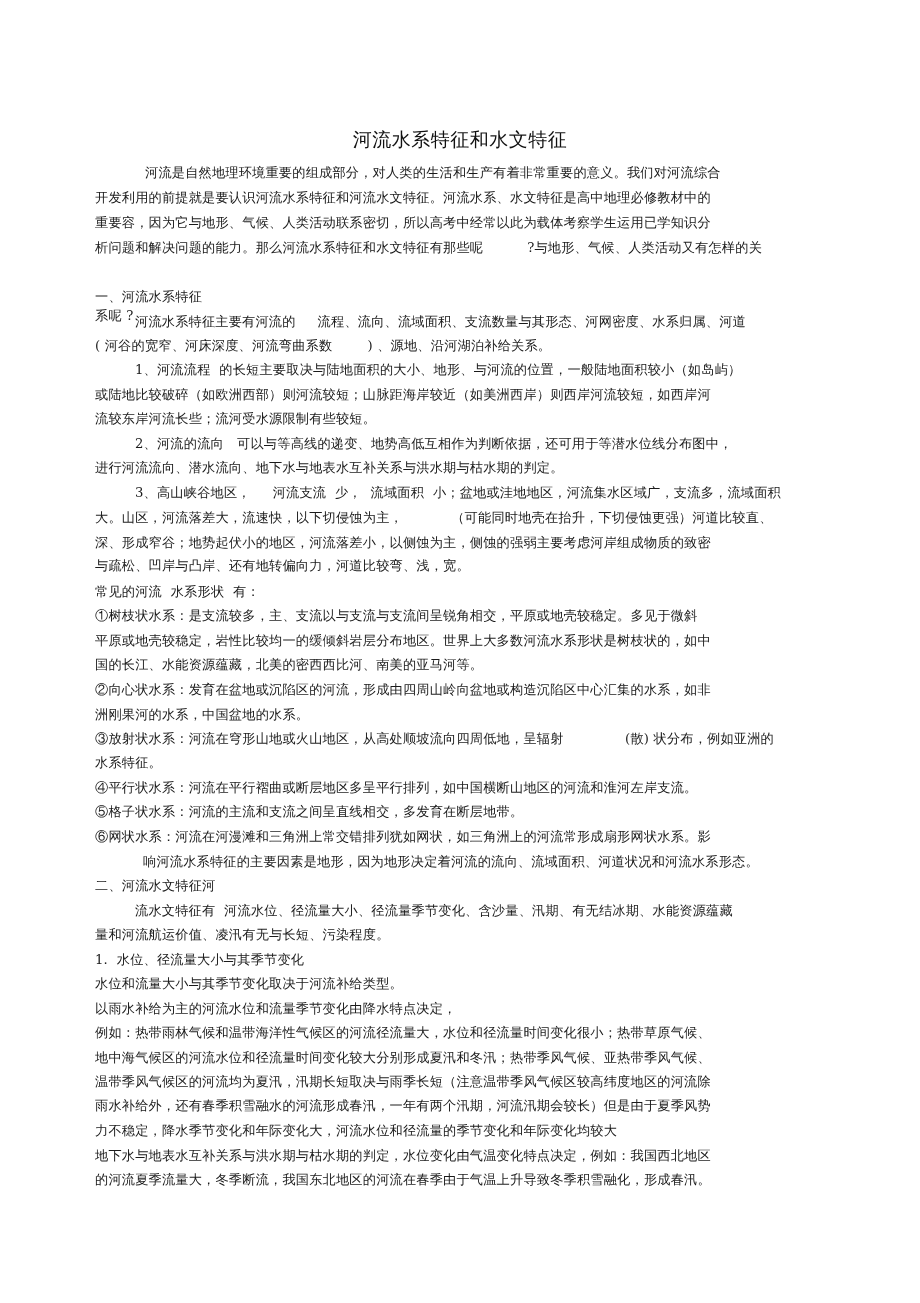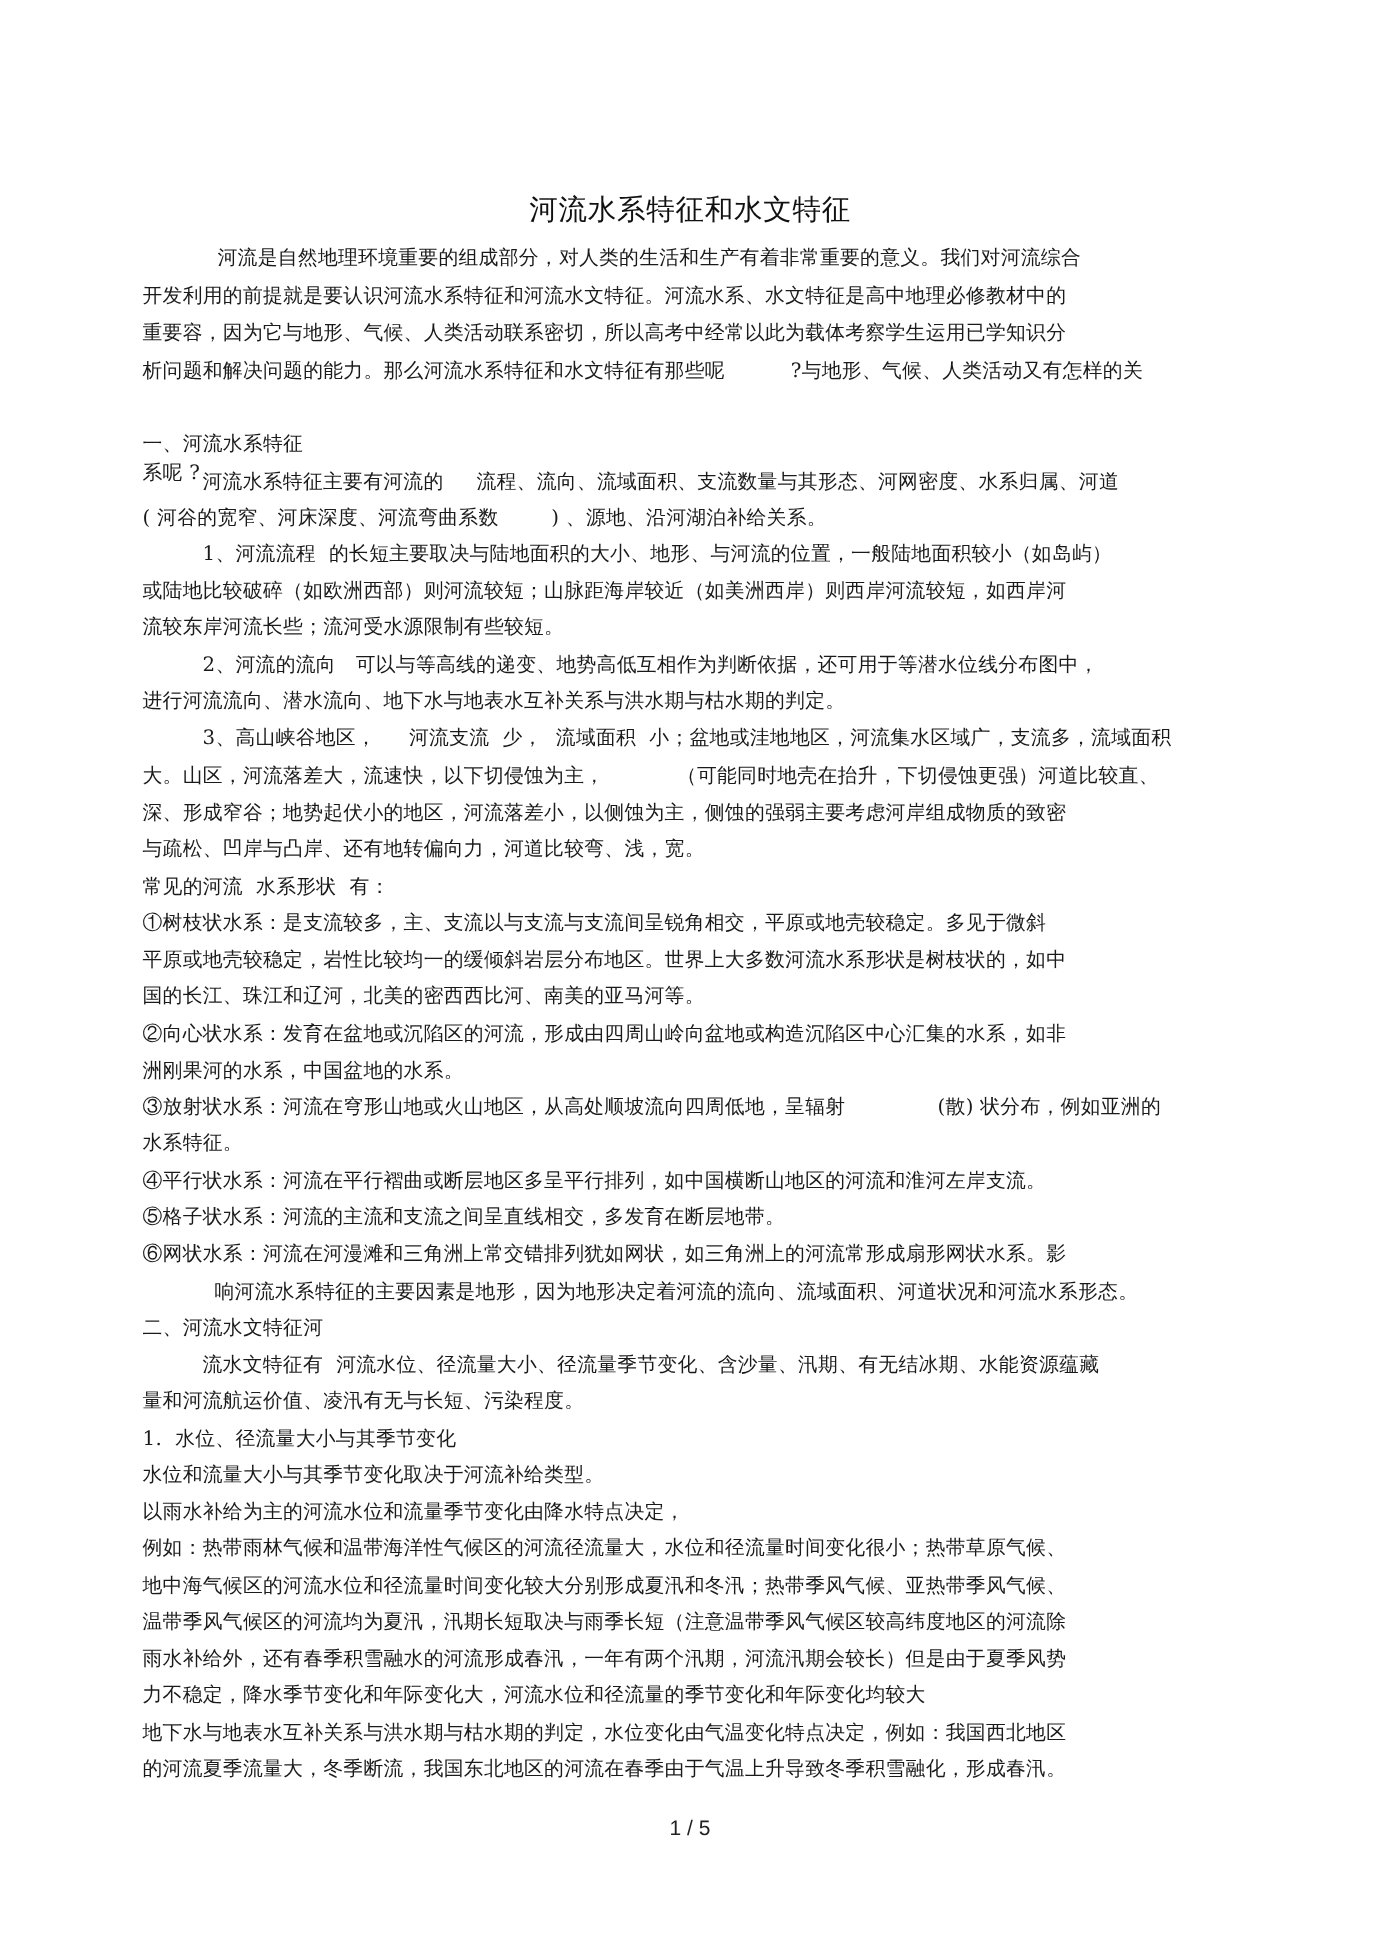--- a/index.html
+++ b/index.html
@@ -31,21 +31,21 @@
       <div class="line" style="top: 411px; left: 95px;">流较东岸河流长些；流河受水源限制有些较短。</div>
       <div class="line" style="top: 436px; left: 135px;">2、河流的流向   可以与等高线的递变、地势高低互相作为判断依据，还可用于等潜水位线分布图中，</div>
       <div class="line" style="top: 460px; left: 95px;">进行河流流向、潜水流向、地下水与地表水互补关系与洪水期与枯水期的判定。</div>
       <div class="line" style="top: 485px; left: 135px;">3、高山峡谷地区，     河流支流  少，  流域面积  小；盆地或洼地地区，河流集水区域广，支流多，流域面积</div>
       <div class="line" style="top: 510px; left: 95px;">大。山区，河流落差大，流速快，以下切侵蚀为主，           （可能同时地壳在抬升，下切侵蚀更强）河道比较直、</div>
       <div class="line" style="top: 535px; left: 95px;">深、形成窄谷；地势起伏小的地区，河流落差小，以侧蚀为主，侧蚀的强弱主要考虑河岸组成物质的致密</div>
       <div class="line" style="top: 559px; left: 95px; font-family: Liberation Mono, monospace;">与疏松、凹岸与凸岸、还有地转偏向力，河道比较弯、浅，宽。</div>
       <div class="line" style="top: 584px; left: 95px;">常见的河流  水系形状  有：</div>
       <div class="line" style="top: 608px; left: 95px;">①树枝状水系：是支流较多，主、支流以与支流与支流间呈锐角相交，平原或地壳较稳定。多见于微斜</div>
       <div class="line" style="top: 633px; left: 95px;">平原或地壳较稳定，岩性比较均一的缓倾斜岩层分布地区。世界上大多数河流水系形状是树枝状的，如中</div>
-      <div class="line" style="top: 657px; left: 95px;">国的长江、珠江和辽河，北美的密西西比河、南美的亚马河等。</div>
+      <div class="line" style="top: 657px; left: 95px;">国的长江、水能资源蕴藏，北美的密西西比河、南美的亚马河等。</div>
       <div class="line" style="top: 682px; left: 95px;">②向心状水系：发育在盆地或沉陷区的河流，形成由四周山岭向盆地或构造沉陷区中心汇集的水系，如非</div>
       <div class="line" style="top: 707px; left: 95px;">洲刚果河的水系，中国盆地的水系。</div>
       <div class="line" style="top: 731px; left: 95px;">③放射状水系：河流在穹形山地或火山地区，从高处顺坡流向四周低地，呈辐射              (散) 状分布，例如亚洲的</div>
       <div class="line" style="top: 755px; left: 95px;">水系特征。</div>
       <div class="line" style="top: 780px; left: 95px; text-align: center;">④平行状水系：河流在平行褶曲或断层地区多呈平行排列，如中国横断山地区的河流和淮河左岸支流。</div>
       <div class="line" style="top: 804px; left: 95px;">⑤格子状水系：河流的主流和支流之间呈直线相交，多发育在断层地带。</div>
       <div class="line" style="top: 829px; left: 95px;">⑥网状水系：河流在河漫滩和三角洲上常交错排列犹如网状，如三角洲上的河流常形成扇形网状水系。影</div>
       <div class="line" style="top: 854px; left: 95px; padding-left: 48px;">响河流水系特征的主要因素是地形，因为地形决定着河流的流向、流域面积、河道状况和河流水系形态。</div>
       <div class="line" style="top: 878px; left: 95px;">二、河流水文特征河</div>
       <div class="line" style="top: 903px; left: 135px;">流水文特征有  河流水位、径流量大小、径流量季节变化、含沙量、汛期、有无结冰期、水能资源蕴藏</div>
@@ -54,14 +54,13 @@
       <div class="line" style="top: 976px; left: 95px;">水位和流量大小与其季节变化取决于河流补给类型。</div>
       <div class="line" style="top: 1001px; left: 95px;">以雨水补给为主的河流水位和流量季节变化由降水特点决定，</div>
       <div class="line" style="top: 1025px; left: 95px; text-align: right;">例如：热带雨林气候和温带海洋性气候区的河流径流量大，水位和径流量时间变化很小；热带草原气候、</div>
       <div class="line" style="top: 1050px; left: 95px;">地中海气候区的河流水位和径流量时间变化较大分别形成夏汛和冬汛；热带季风气候、亚热带季风气候、</div>
       <div class="line" style="top: 1074px; left: 95px;">温带季风气候区的河流均为夏汛，汛期长短取决与雨季长短（注意温带季风气候区较高纬度地区的河流除</div>
       <div class="line" style="top: 1099px; left: 95px; font-family: Liberation Mono, monospace;">雨水补给外，还有春季积雪融水的河流形成春汛，一年有两个汛期，河流汛期会较长）但是由于夏季风势</div>
       <div class="line" style="top: 1123px; left: 95px;">力不稳定，降水季节变化和年际变化大，河流水位和径流量的季节变化和年际变化均较大</div>
       <div class="line" style="top: 1148px; left: 95px;">地下水与地表水互补关系与洪水期与枯水期的判定，水位变化由气温变化特点决定，例如：我国西北地区</div>
       <div class="line" style="top: 1172px; left: 95px;">的河流夏季流量大，冬季断流，我国东北地区的河流在春季由于气温上升导致冬季积雪融化，形成春汛。</div>
     </div>
-  <div class="footer">1 / 5</div>
 </div>
 
 </body></html>

